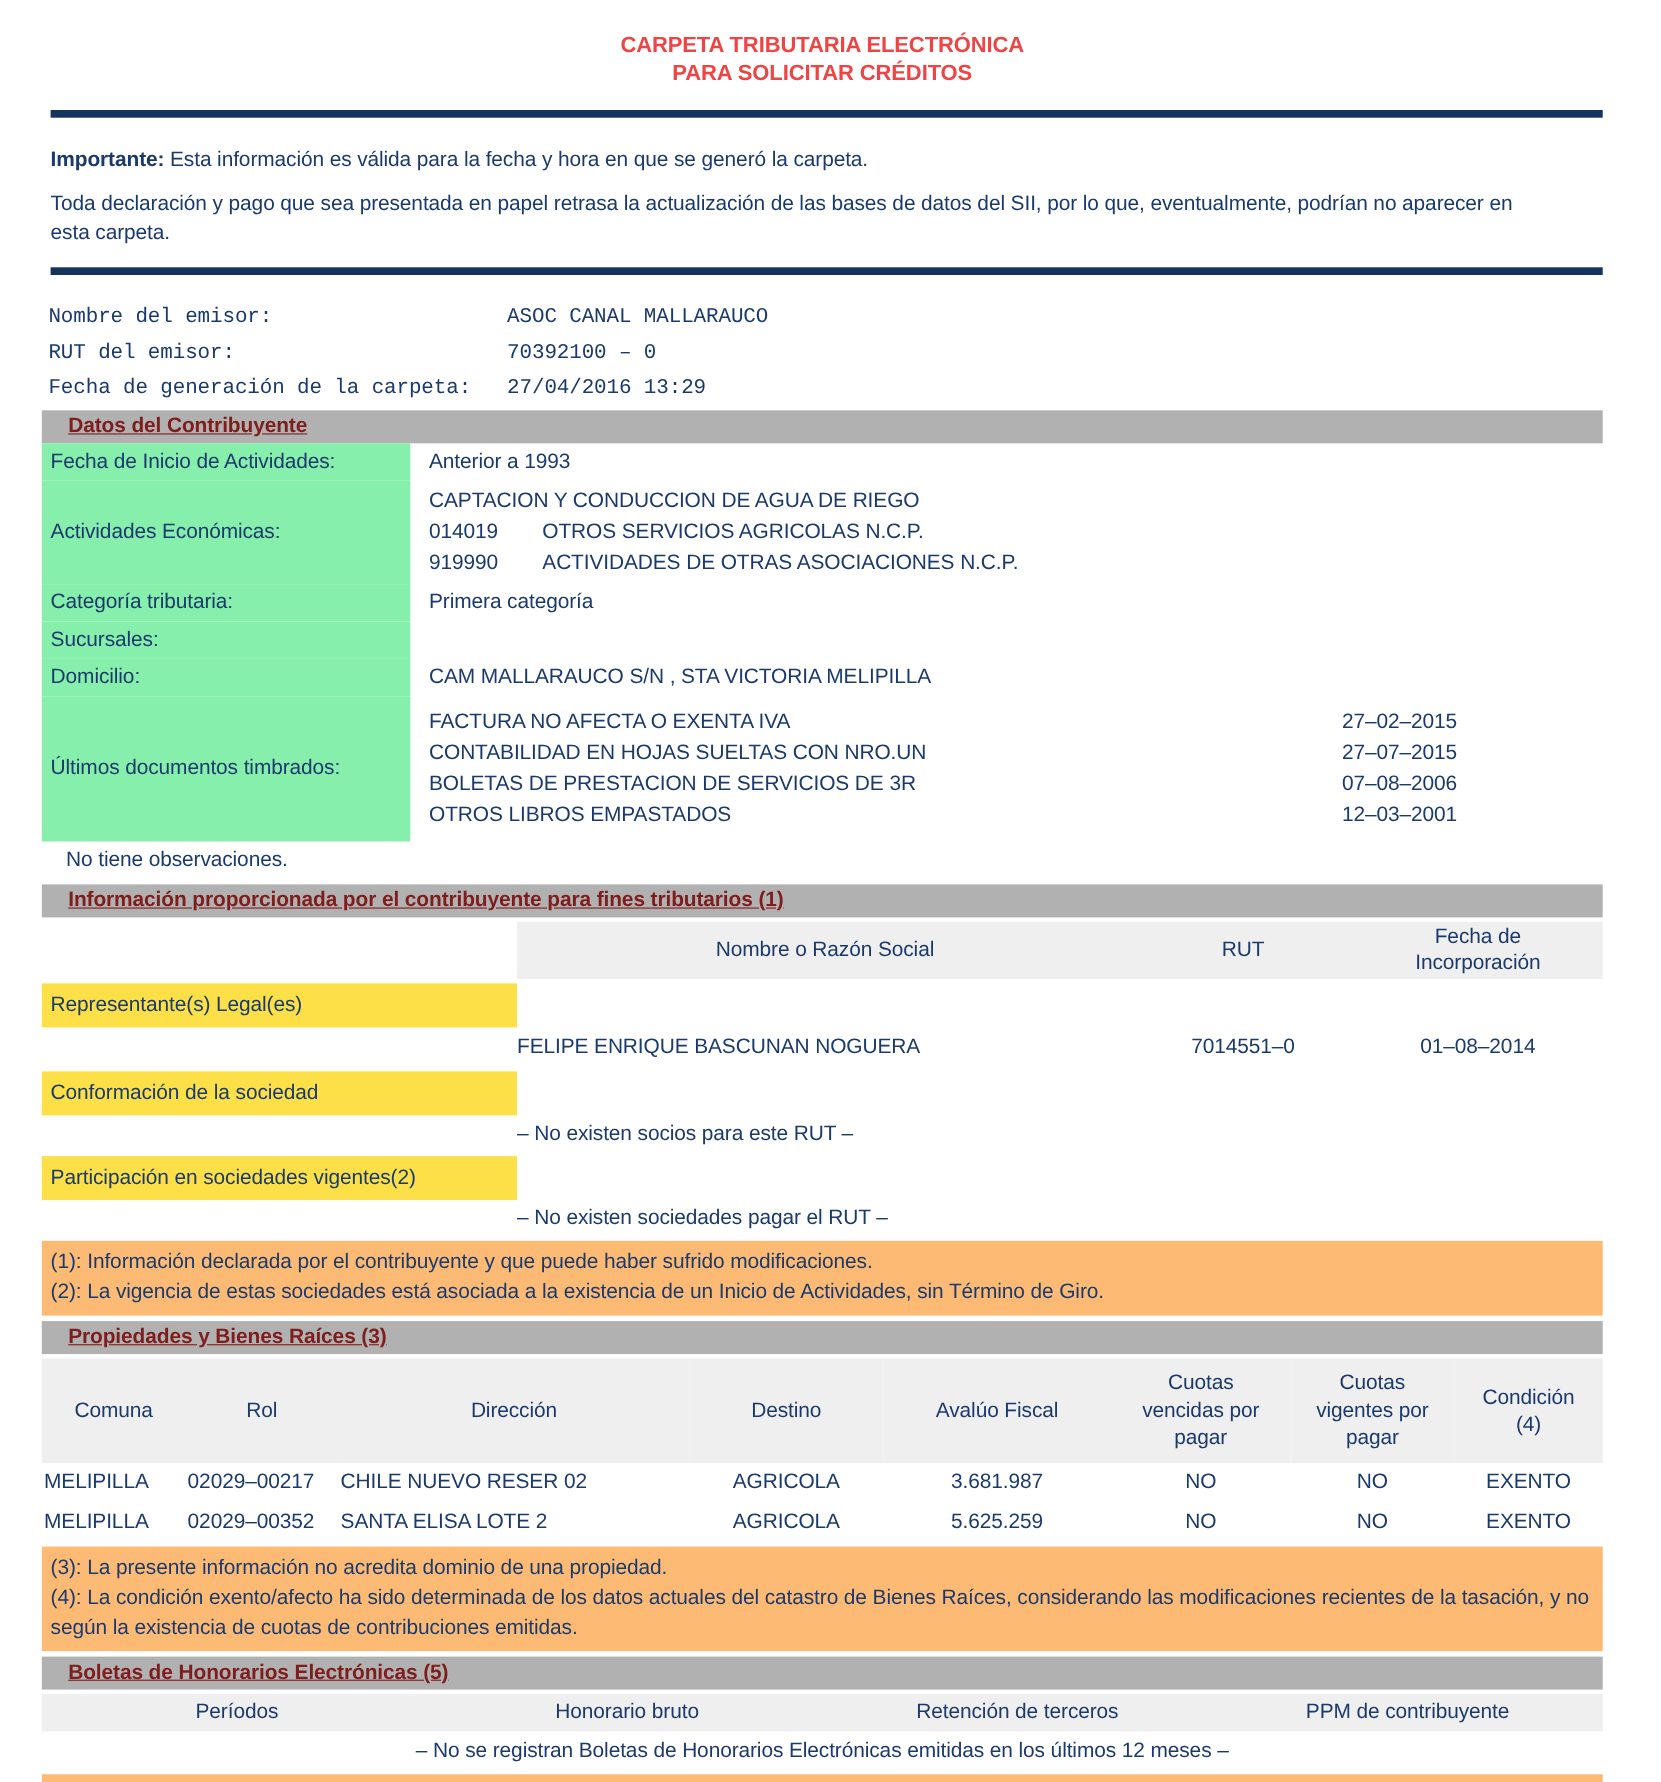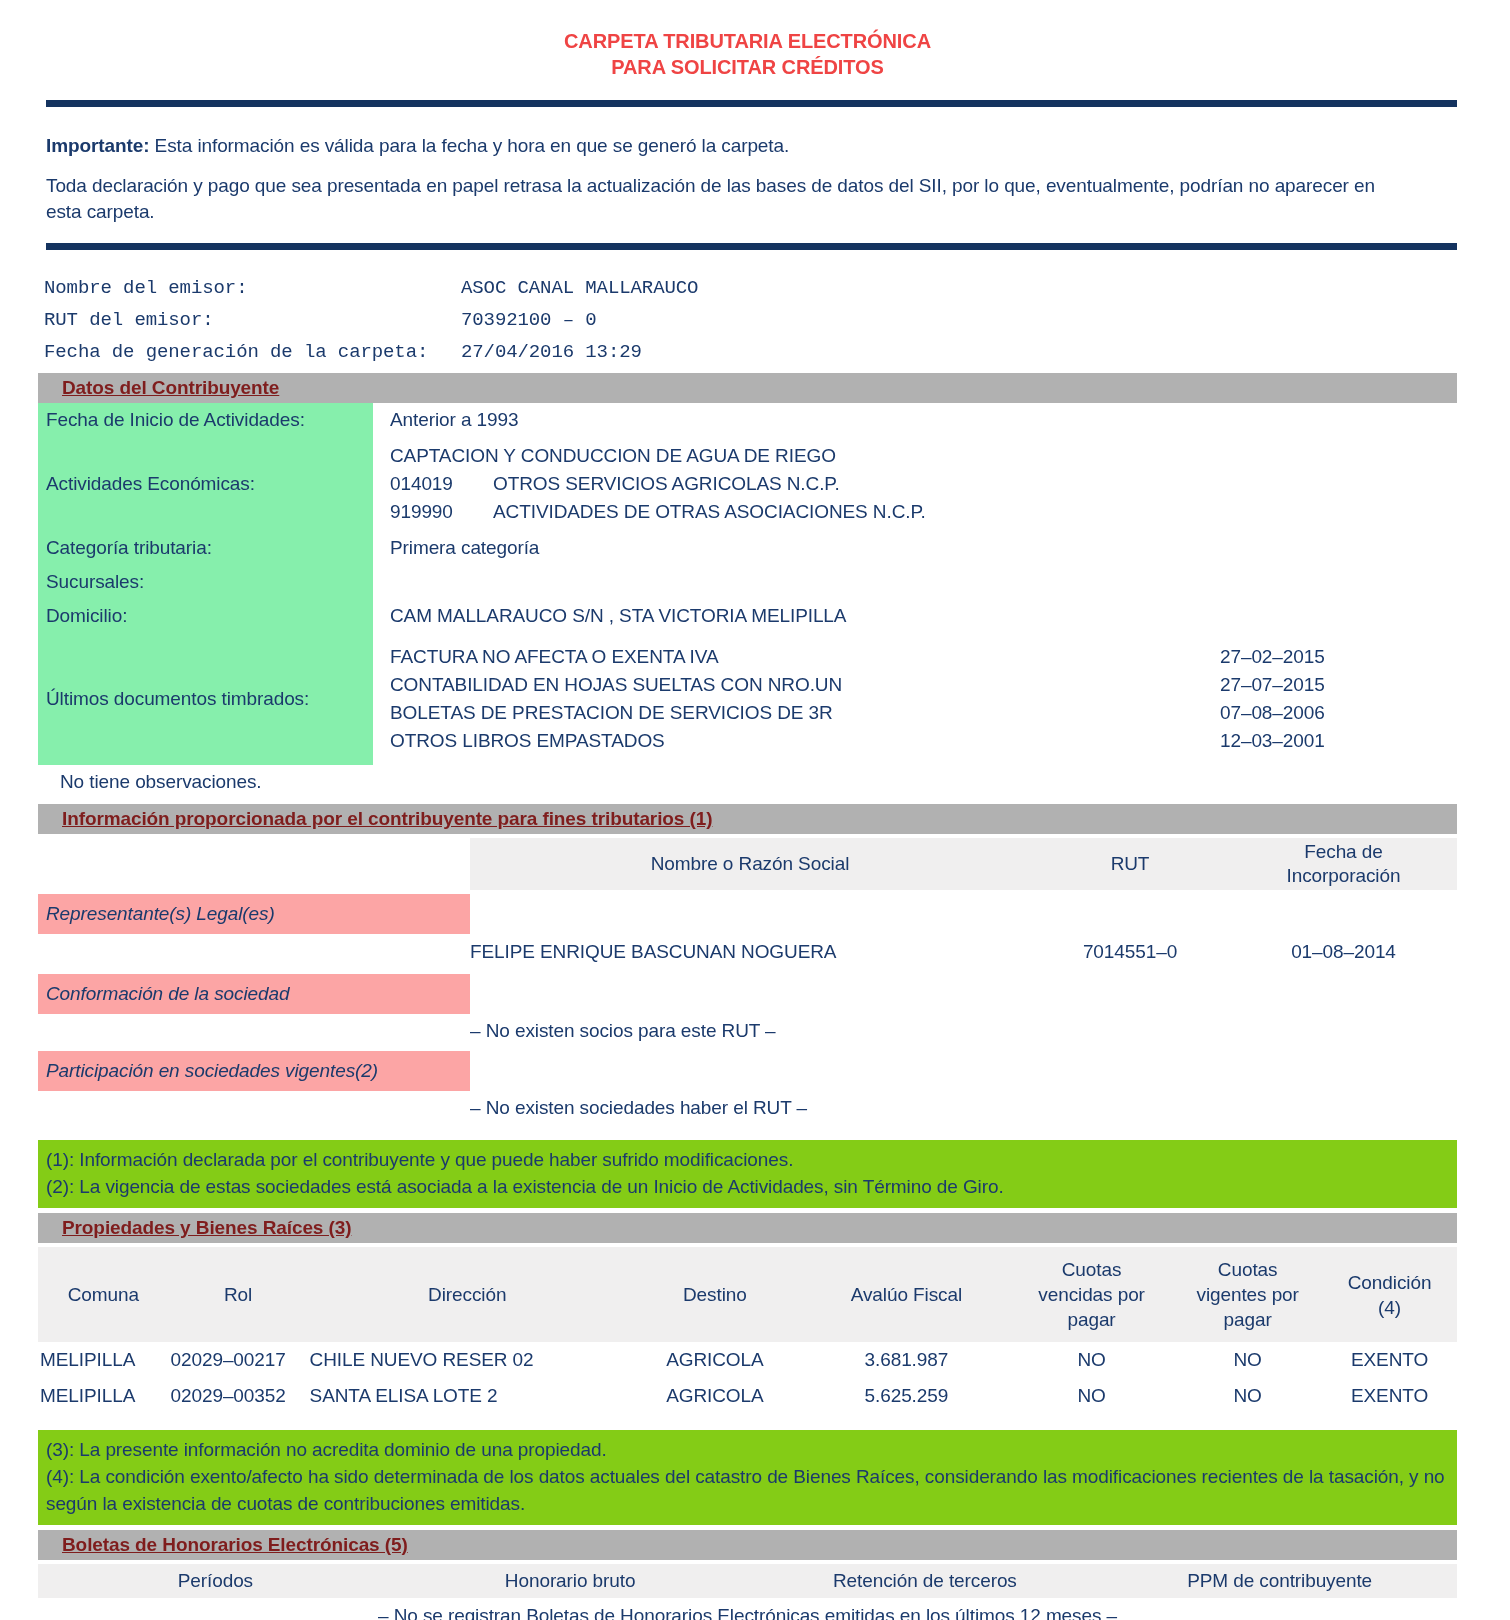--- a/index.html
+++ b/index.html
@@ -54,31 +54,31 @@
   .info-headband .bandcells{
     flex:1;background:#f0efef;display:flex;align-items:center;
     min-height:52px;line-height:24px;
   }
   .cell-nombre{flex:0 0 560px;text-align:center;}
   .cell-rut{flex:0 0 200px;text-align:center;}
   .cell-fecha{flex:1;text-align:center;}
   .cell-fecha .wrapbox{width:140px;margin:0 auto;}
   .info-rowlabel{margin-top:4px;}
   .info-rowlabel .lbl{
-    display:inline-block;width:424px;background:#fca5a5;
-    padding:9px 0 9px 8px;line-height:22px;font-style:italic;
+    display:inline-block;width:424px;background:#fde047;
+    padding:9px 0 9px 8px;line-height:22px;
   }
   .info-datarow{display:flex;align-items:center;min-height:36px;}
   .info-datarow .spacer{flex:0 0 432px;}
   .info-datarow .dcells{flex:1;display:flex;align-items:center;}
   .info-empty-msg{min-height:33px;display:flex;align-items:center;}
 
   
   .footnotes{
-    background:#84cc16;margin-top:16px;padding:6px 10px 8px 8px;
+    background:#fdba74;margin-top:4px;padding:6px 10px 8px 8px;
     line-height:27px;
   }
 
   
   .prop-table{width:100%;border-collapse:collapse;margin-top:4px;table-layout:fixed;}
   .prop-table th{
     background:#f0efef;font-weight:normal;text-align:center;
     padding:10px 4px;line-height:25px;vertical-align:middle;
   }
   .prop-table td{padding:7px 2px;line-height:22px;vertical-align:middle;}
@@ -231,21 +231,21 @@
   <div class="info-datarow info-empty-msg">
     <div class="spacer"></div>
     <div>– No existen socios para este RUT –</div>
   </div>
 
   <div class="info-rowlabel">
     <span class="lbl">Participación en sociedades vigentes(2)</span>
   </div>
   <div class="info-datarow info-empty-msg">
     <div class="spacer"></div>
-    <div>– No existen sociedades haber el RUT –</div>
+    <div>– No existen sociedades pagar el RUT –</div>
   </div>
 
   <div class="footnotes">
     <div>(1): Información declarada por el contribuyente y que puede haber sufrido modificaciones.</div>
     <div>(2): La vigencia de estas sociedades está asociada a la existencia de un Inicio de Actividades, sin Término de Giro.</div>
   </div>
 
   <div class="section-bar">Propiedades y Bienes Raíces (3)</div>
 
   <table class="prop-table">

